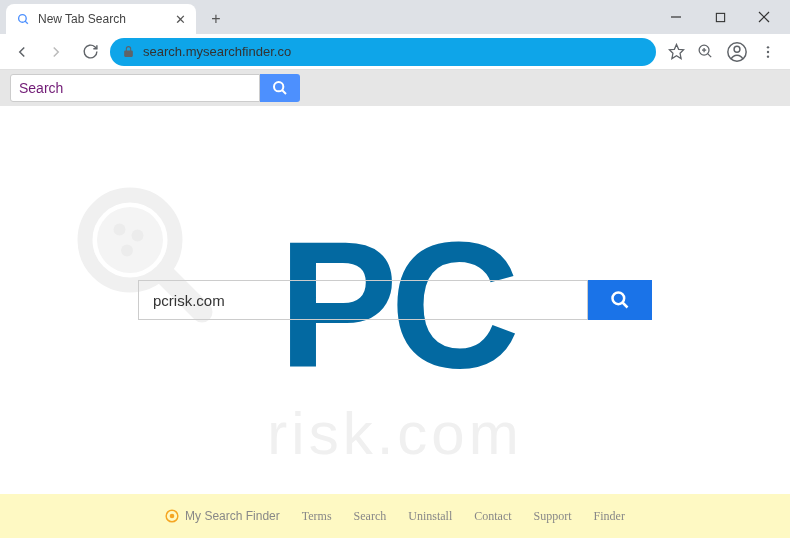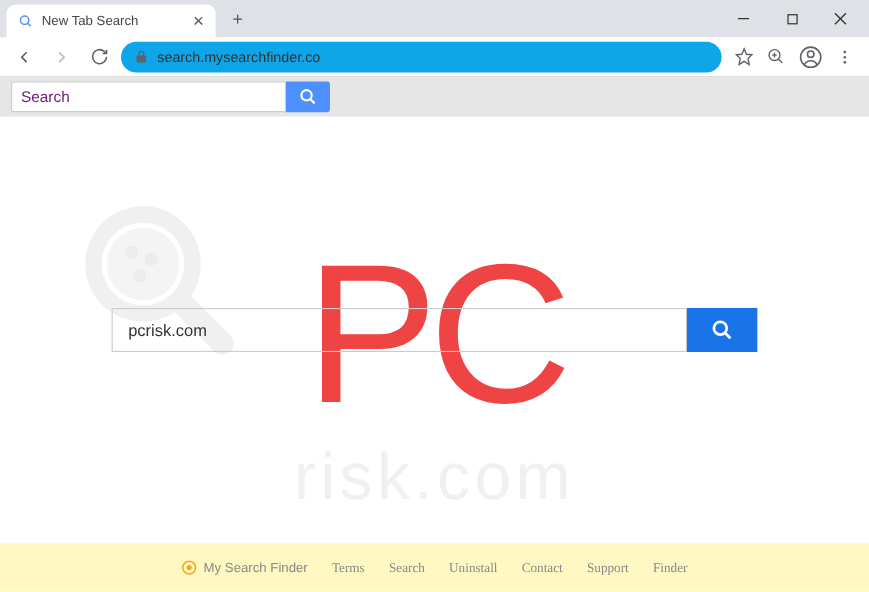--- a/index.html
+++ b/index.html
@@ -23,26 +23,26 @@
     .lock-icon { color: #5f6368; }
     .toolbar-right { display: flex; align-items: center; gap: 12px; padding: 0 6px; }
     
     
     .page { position: relative; height: calc(538px - 70px); }
     
     .top-search-bar { height: 36px; background: #e6e6e6; display: flex; align-items: center; padding: 2px 10px; gap: 0; }
     .top-search-input { width: 250px; height: 28px; background: #fff; border: 1px solid #ccc; border-radius: 3px 0 0 3px; padding: 0 8px; font-size: 14px; color: #701a75; display: flex; align-items: center; }
     .top-search-btn { width: 40px; height: 28px; background: #4d90fe; border-radius: 0 3px 3px 0; display: flex; align-items: center; justify-content: center; }
     
-    .watermark { position: absolute; top: 50%; left: 50%; transform: translate(-50%, -50%); font-size: 180px; font-weight: 400; color: #ef4444; letter-spacing: -8px; pointer-events: none; z-index: 0; white-space: nowrap; }
+    .watermark { position: absolute; top: 50%; left: 50%; transform: translate(-50%, -50%); font-size: 180px; font-weight: 700; color: #0369a1; letter-spacing: -8px; pointer-events: none; z-index: 0; white-space: nowrap; }
     .watermark-sub { position: absolute; bottom: 70px; left: 50%; transform: translateX(-50%); font-size: 60px; font-weight: 400; color: #f0f0f0; letter-spacing: 4px; pointer-events: none; z-index: 0; }
     .watermark-icon { position: absolute; top: 110px; left: 70px; width: 150px; height: 150px; pointer-events: none; z-index: 0; }
     
     .main-search { position: absolute; top: 210px; left: 50%; transform: translateX(-50%); display: flex; z-index: 2; }
-    .main-search-input { width: 523px; height: 40px; border: 1px solid #ccc; padding: 0 14px; font-size: 15px; color: #333; display: flex; align-items: center; }
+    .main-search-input { width: 450px; height: 40px; border: 1px solid #ccc; padding: 0 14px; font-size: 15px; color: #333; display: flex; align-items: center; }
     .main-search-btn { width: 64px; height: 40px; background: #1a73e8; display: flex; align-items: center; justify-content: center; }
     
     .footer { position: absolute; bottom: 0; left: 0; right: 0; height: 44px; background: #fef9c3; display: flex; align-items: center; justify-content: center; gap: 22px; font-size: 12px; color: #888; }
     .footer-brand { display: flex; align-items: center; gap: 6px; }
     .footer-link { color: #888; font-family: Liberation Serif, serif; }
     
     svg { display: block; }
   </style>
 </head>
 <body>

